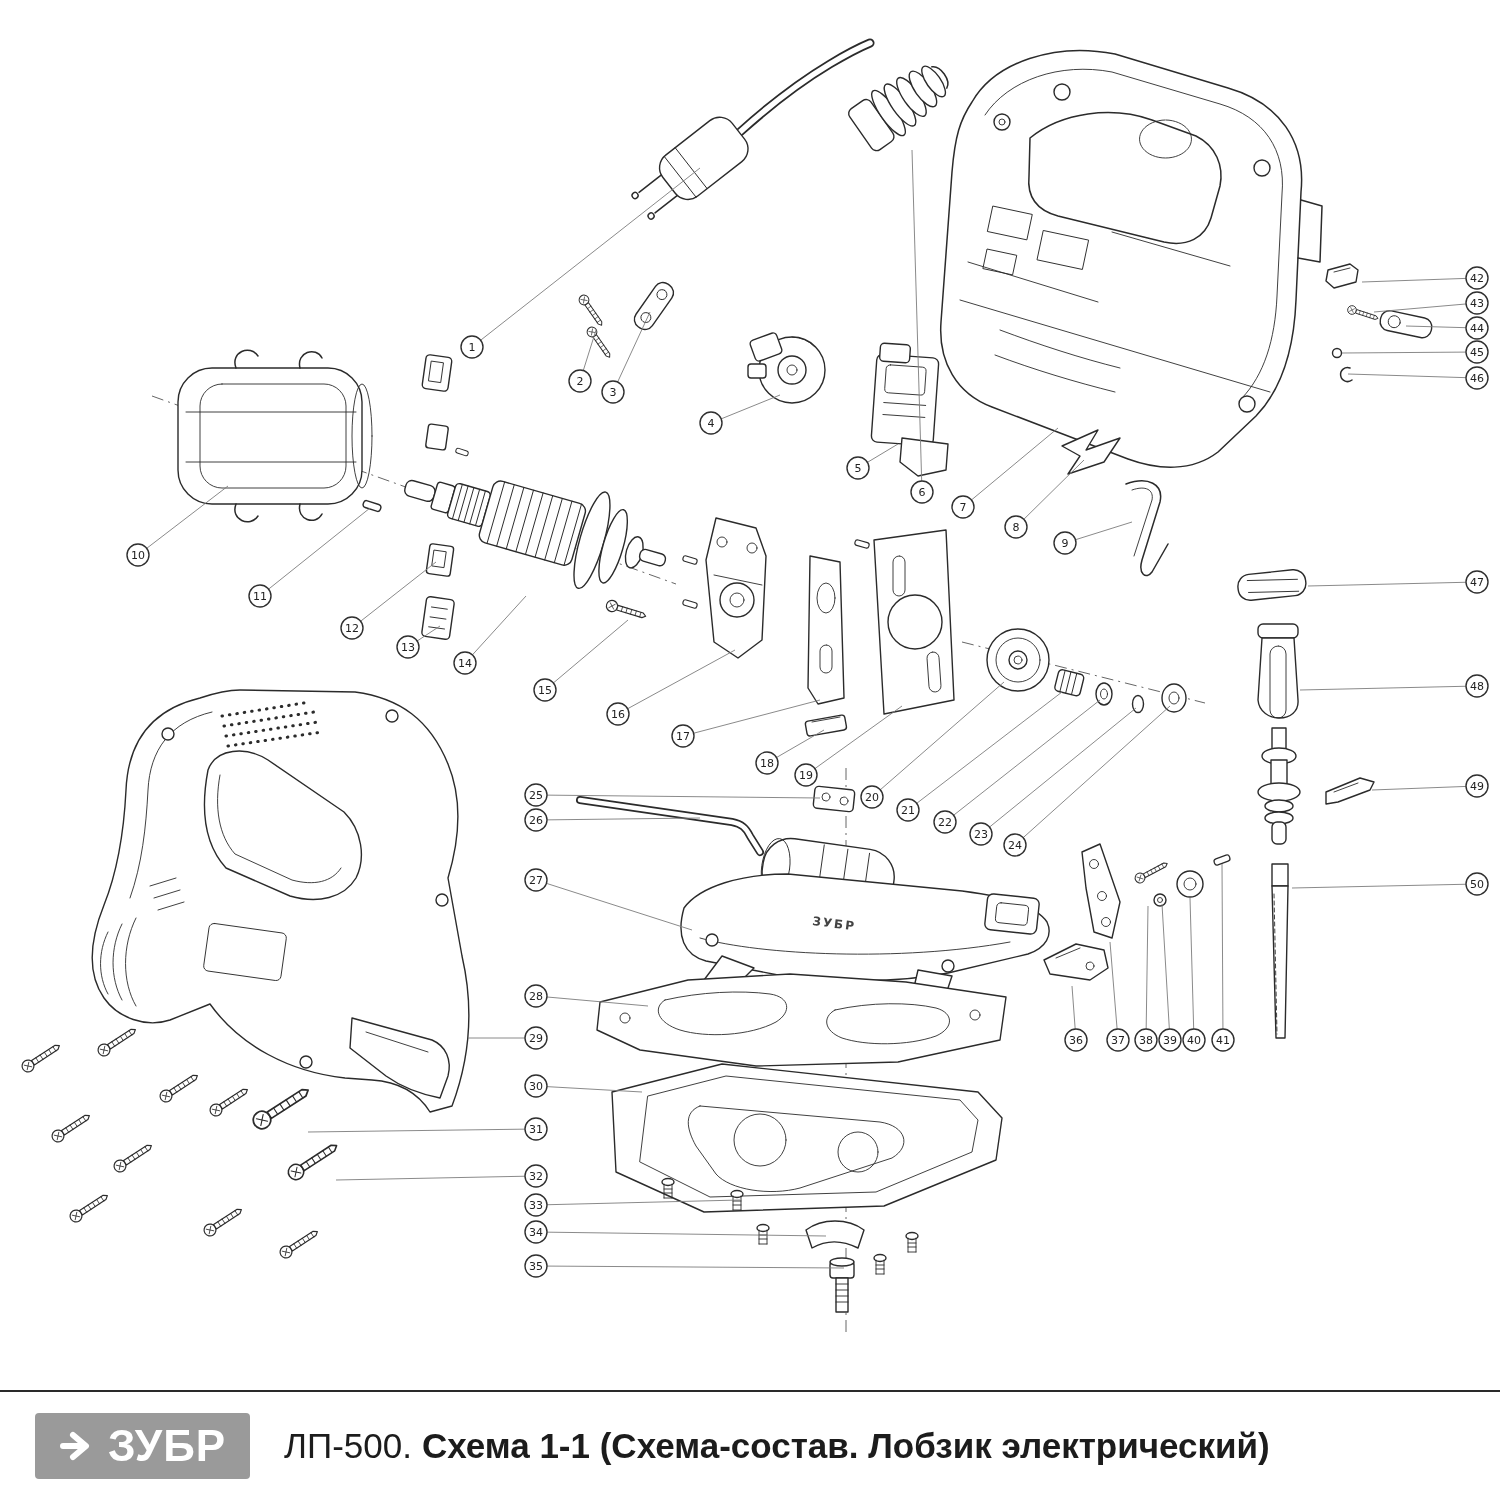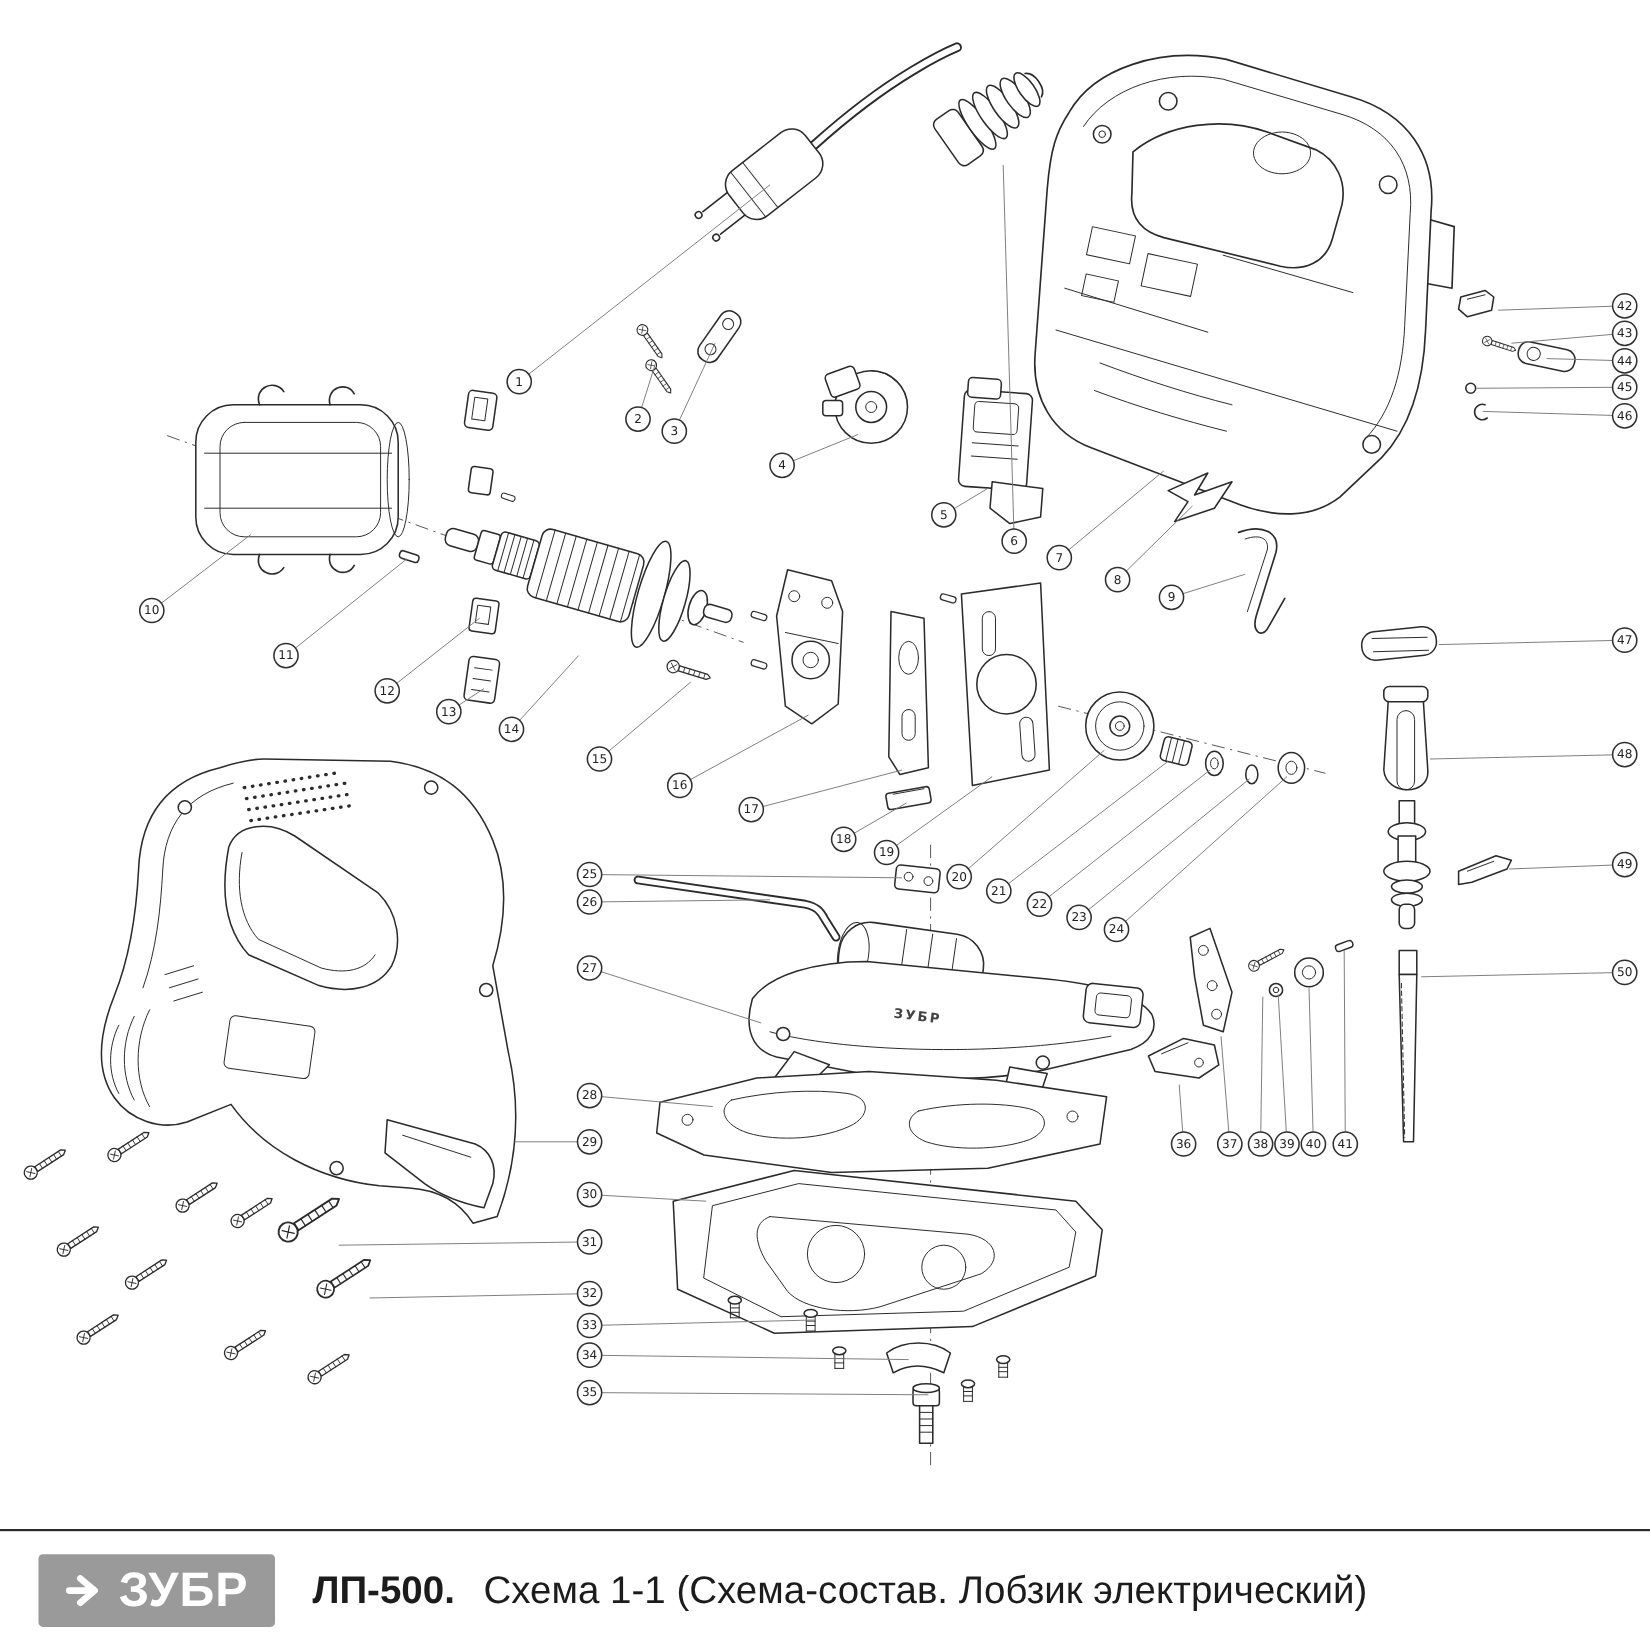--- a/index.html
+++ b/index.html
@@ -14,22 +14,22 @@
   .leader{stroke:#7d7d7d;stroke-width:.9}
   .callout-circle{fill:#fff;stroke:#2f2f2f;stroke-width:1.4}
   .callout-num{font:11px "DejaVu Sans",sans-serif;fill:#222;text-anchor:middle}
   .partlabel{font:700 12px "DejaVu Sans",sans-serif;fill:#444;letter-spacing:2px}
   .footer{position:absolute;left:0;top:1390px;width:1500px;height:110px;box-sizing:border-box;
           border-top:2px solid #2a2a2a;display:flex;align-items:center;background:#fff}
   .logo{margin-left:35px;width:215px;height:66px;background:#9a9a9a;border-radius:4px;
         display:flex;align-items:center;justify-content:center;gap:9px;flex:0 0 auto}
   .logo-text{color:#fff;font-weight:700;font-size:44px;letter-spacing:1px;line-height:1}
   .title{margin-left:34px;font-size:35px;color:#1c1c1c;white-space:nowrap}
-  .title .model{font-weight:700;margin-right:26px}
-  .title .subtitle{font-weight:400}
+  .title .model{font-weight:400;margin-right:10px}
+  .title .subtitle{font-weight:700}
 </style>
 </head>
 <body>
 
 <svg id="diagram-svg" width="1500" height="1390" viewBox="0 0 1500 1390">
   <defs>
     <g id="screw">
       <circle cx="0" cy="0" r="7" class="fw"></circle>
       <path d="M-3.2,-3.2 L3.2,3.2 M-3.2,3.2 L3.2,-3.2" class="t"></path>
       <path d="M7,-3 L40,-3 L44,0 L40,3 L7,3 Z" class="fw"></path>

